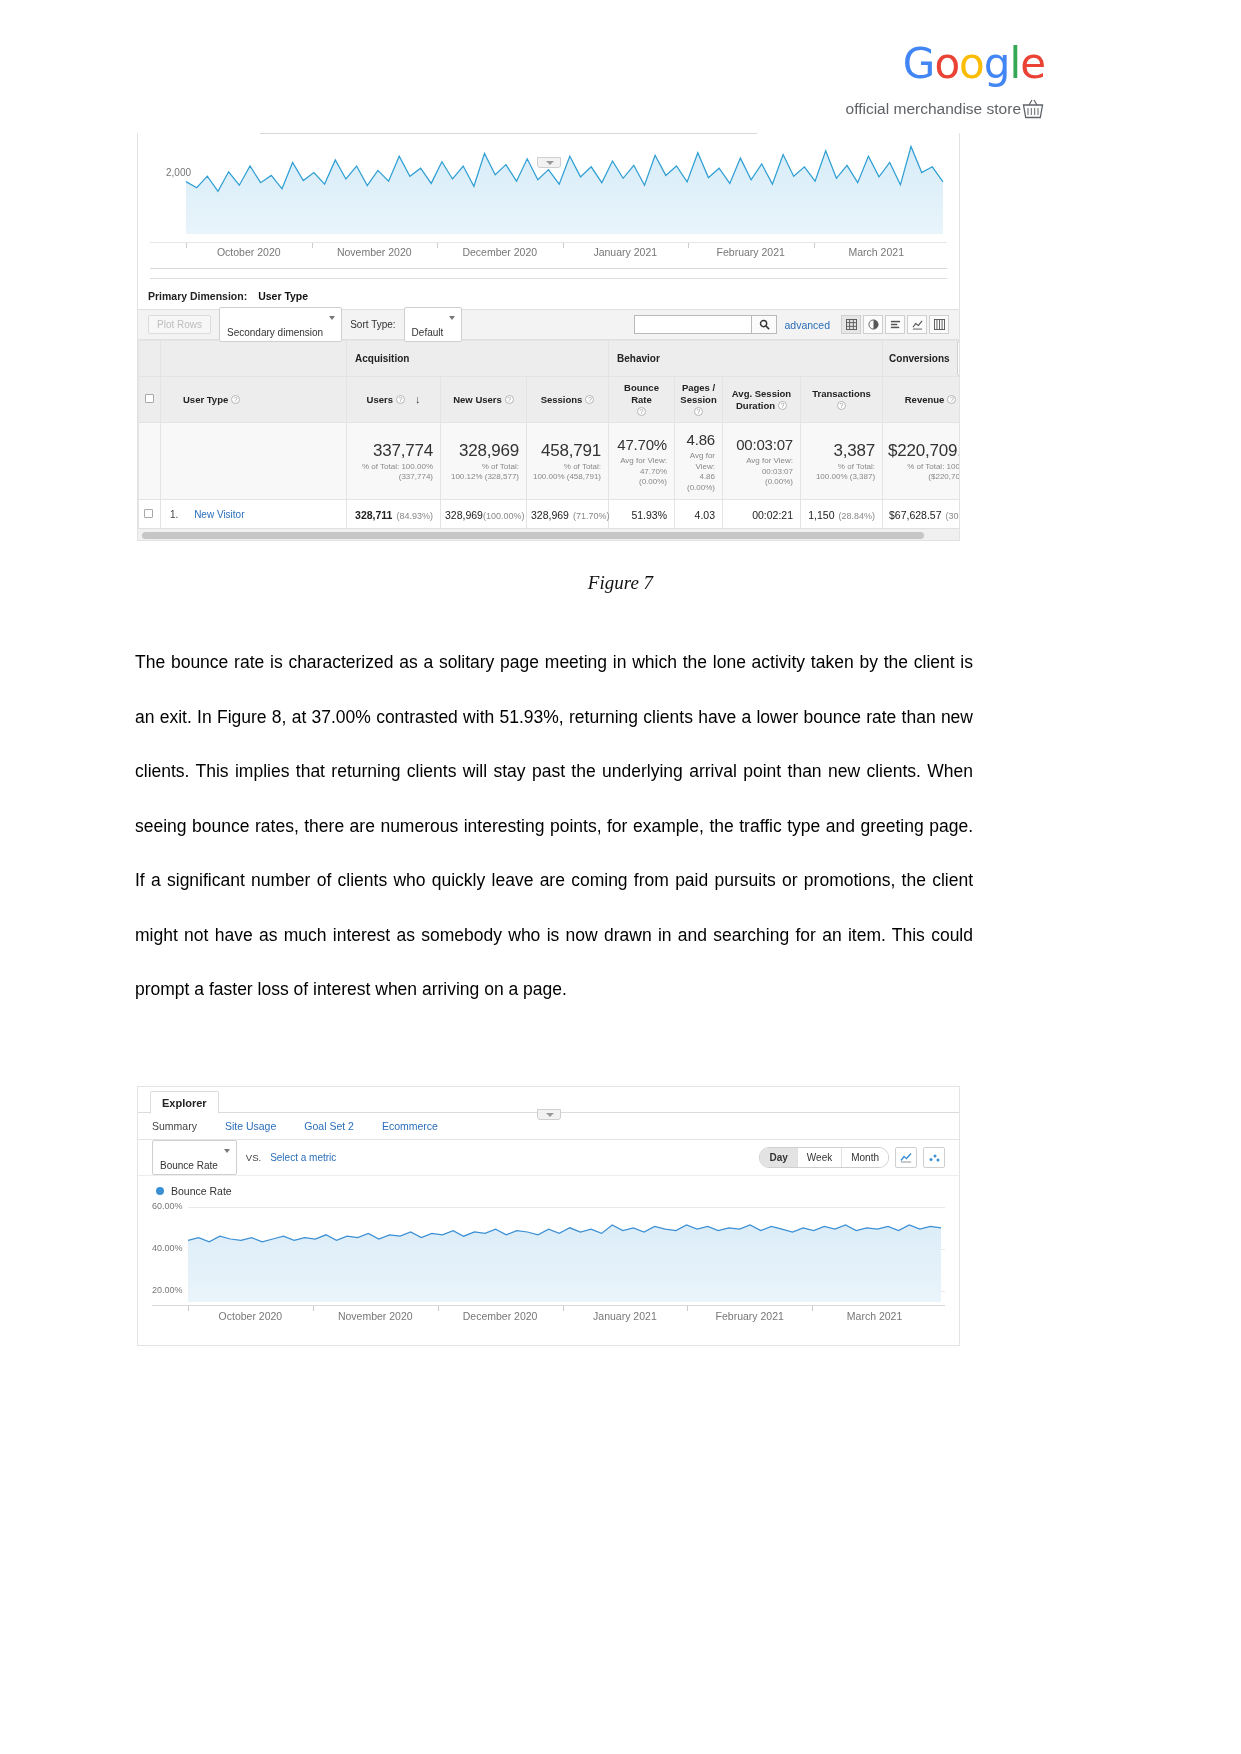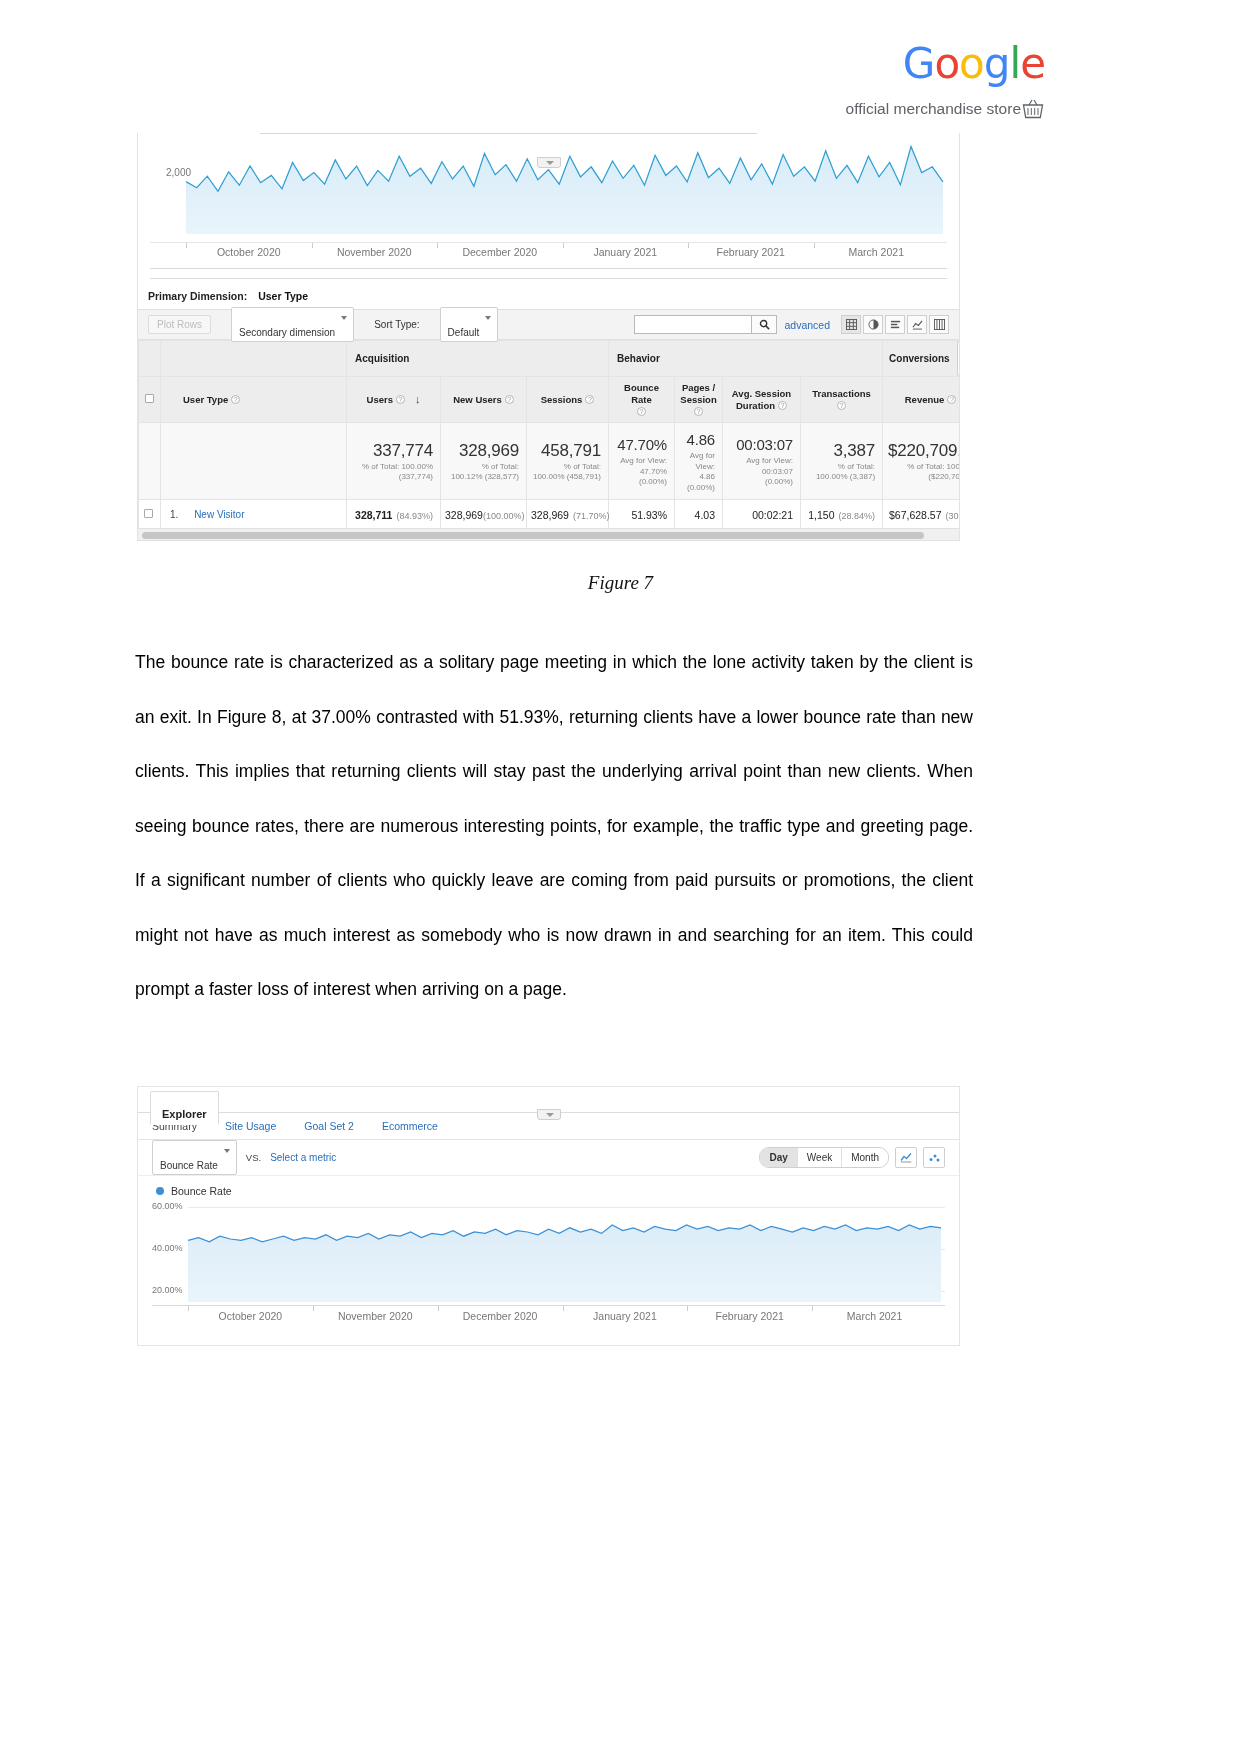--- a/index.html
+++ b/index.html
@@ -77,21 +77,21 @@
     border-top:4px solid #9a9a9a;
   }
   .ga-hr{ height:1px; background:#dcdcdc; margin:9px 12px 0 12px; }
 
   .primary-dim{
     font-size:10.5px; color:#222; padding:11px 0 7px 10px; font-weight:700;
   }
   .primary-dim .pd-val{ margin-left:8px; color:#111; }
 
   .ga-toolbar{
-    display:flex; align-items:center; gap:20px;
+    display:flex; align-items:center; gap:8px;
     background:#f3f3f3; border-top:1px solid #e0e0e0; border-bottom:1px solid #e0e0e0;
     padding:6px 10px; position:relative; height:31px;
   }
   .btn-flat{
     font-size:10px; color:#bdbdbd; border:1px solid #dcdcdc; background:#f7f7f7;
     border-radius:2px; padding:3px 8px;
   }
   .select-box{
     font-size:10px; color:#333; border:1px solid #cfcfcf; background:#fff;
     border-radius:2px; padding:19px 18px 3px 7px; position:relative; white-space:nowrap;
@@ -180,21 +180,21 @@
 
   
   .ga-fig8{
     position:absolute; left:137px; top:1086px; width:823px; height:260px;
     background:#fff; border:1px solid #e4e4e4; overflow:hidden;
   }
   .ex-tabrow{ height:26px; border-bottom:1px solid #dcdcdc; position:relative; padding-left:12px; }
   .ex-tab{
     display:inline-block; font-size:11px; font-weight:700; color:#222;
     border:1px solid #dcdcdc; border-bottom:1px solid #fff; background:#fff;
-    padding:16px 11px 4px 11px; position:relative; top:4px; border-radius:2px 2px 0 0;
+    padding:5px 11px 4px 11px; position:relative; top:4px; border-radius:2px 2px 0 0;
   }
   .ex-subtabs{
     height:27px; display:flex; align-items:center; gap:28px; padding:0 14px;
     border-bottom:1px solid #e4e4e4; font-size:10.5px;
   }
   .ex-subtabs .st{ color:#2a6ebb; }
   .ex-subtabs .st.active{ color:#444; }
   .ex-metricbar{
     height:36px; display:flex; align-items:center; gap:9px; padding:0 14px;
     border-bottom:1px solid #eee; position:relative;

